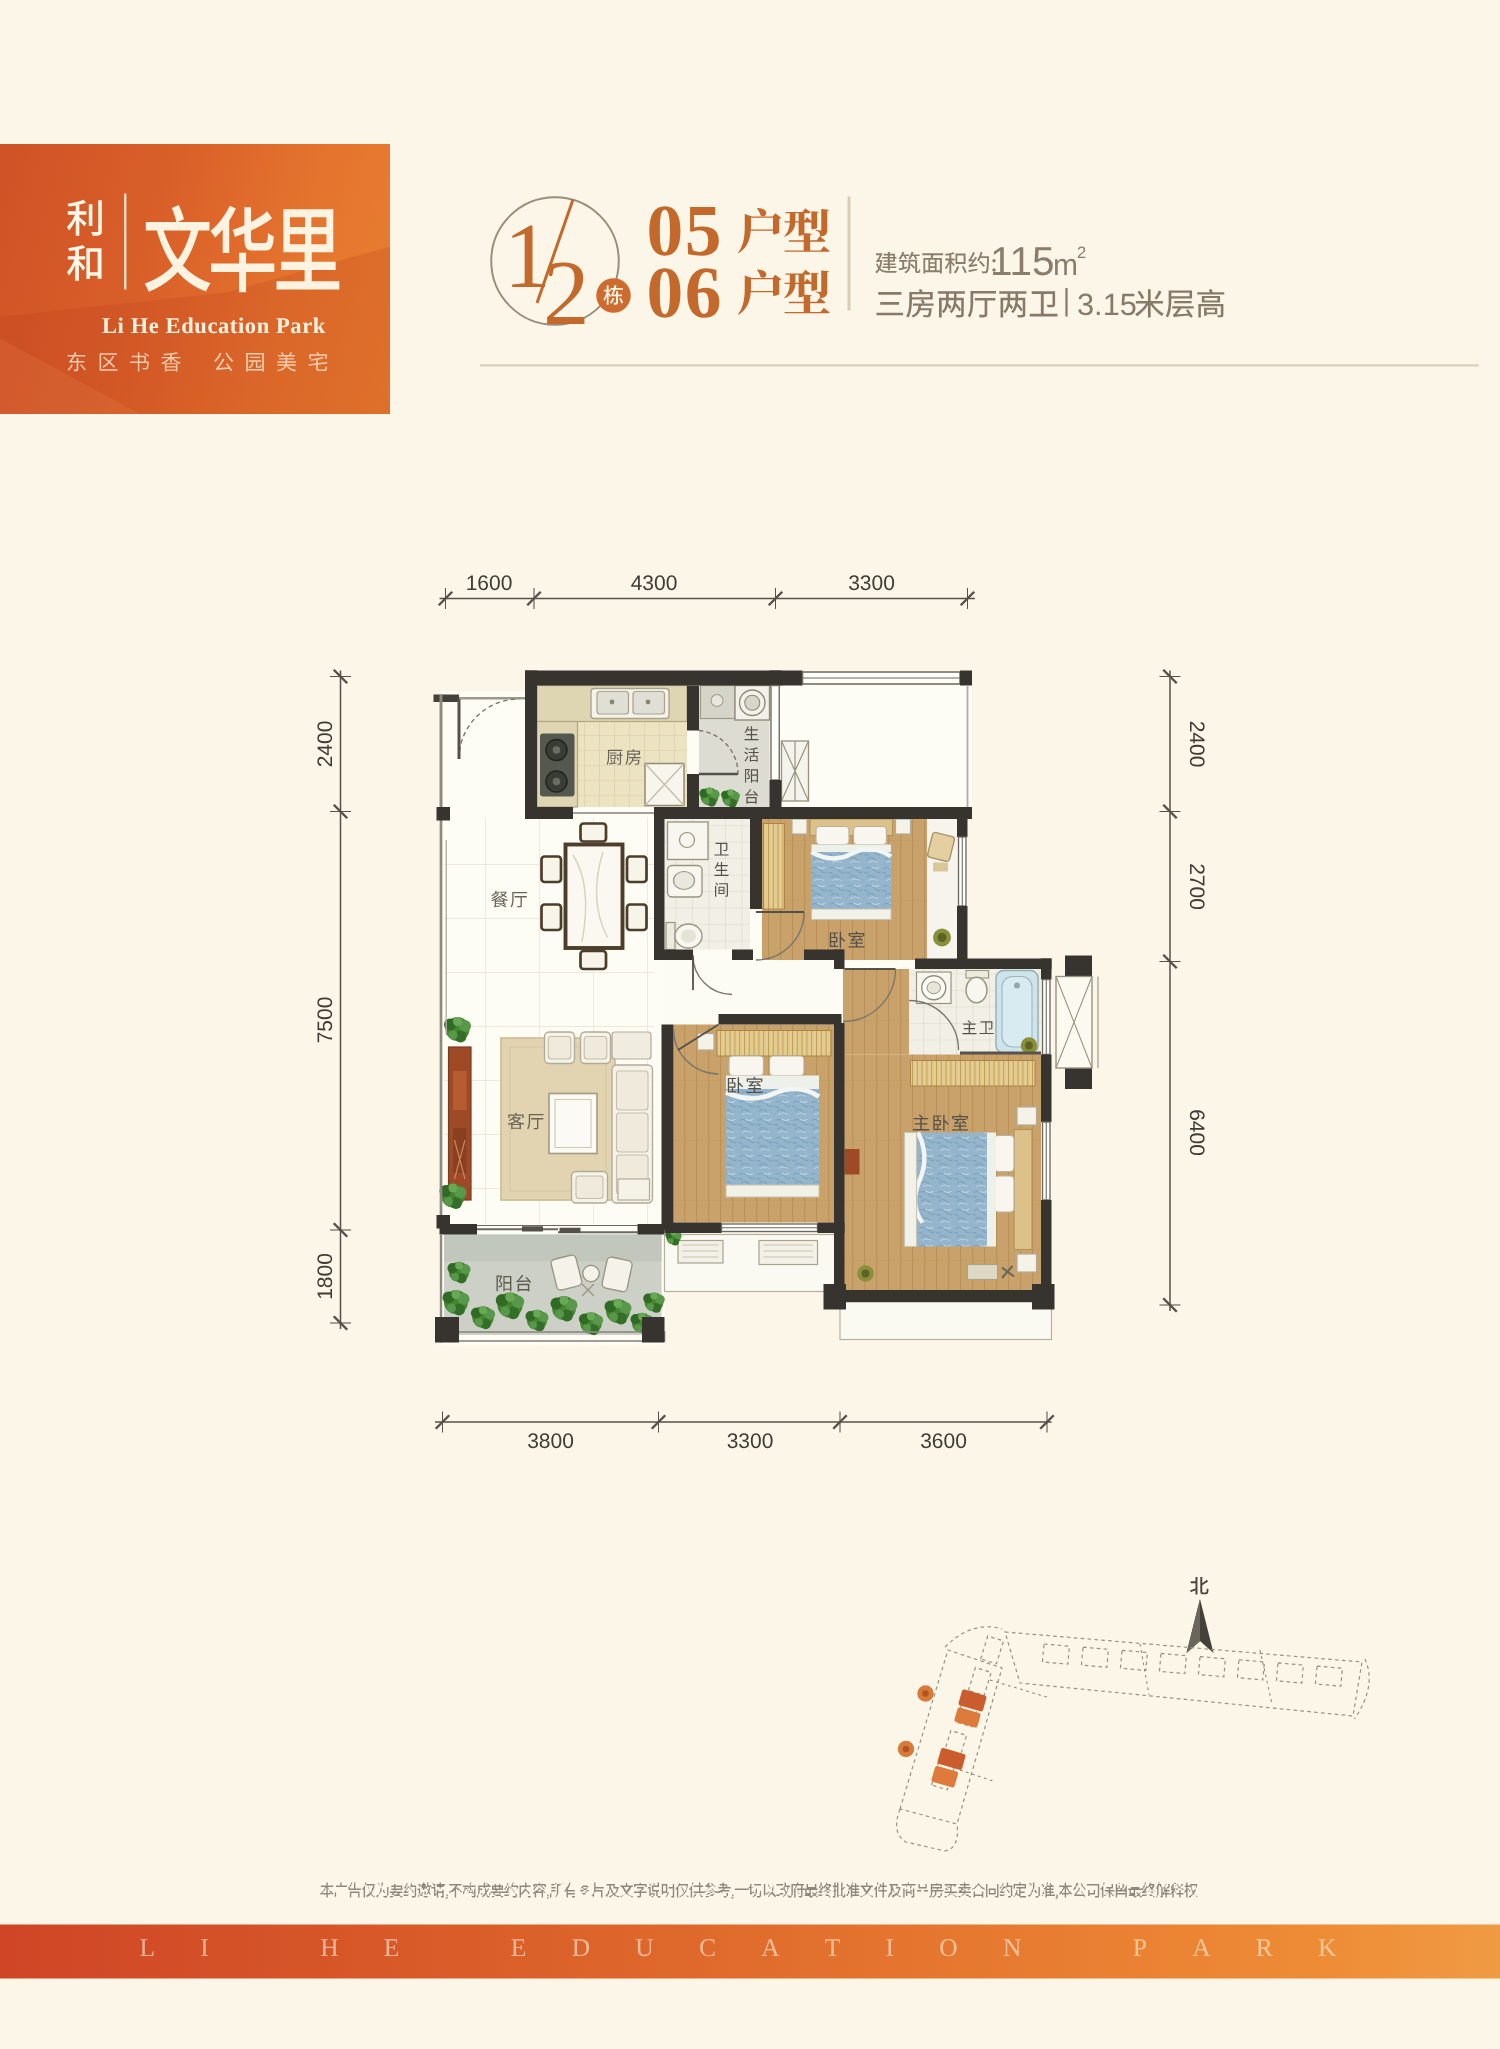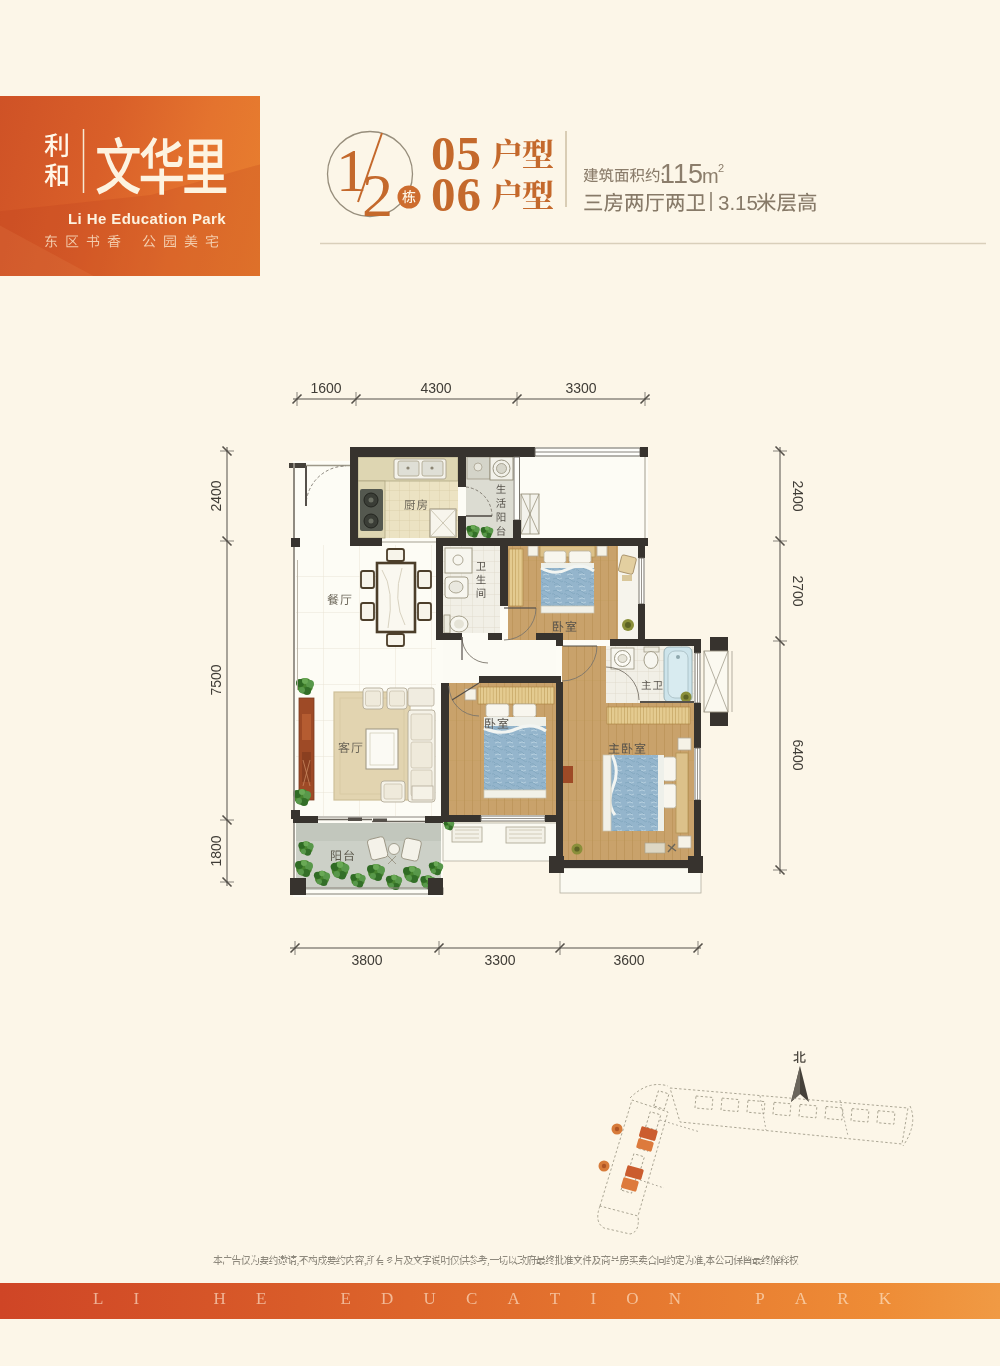--- a/index.html
+++ b/index.html
@@ -18,21 +18,21 @@
 <svg class="abs" style="left:0;top:0" width="300" height="300" viewBox="0 0 300 300">
     <path d="M45.2 140.8H57.6V143.1H45.2ZM59.2 136.2H61.6V150.6H59.2ZM50.5 135.4H52.9V157.1H50.5ZM65.5 133.5H67.9V154.1Q67.9 155.2 67.6 155.8Q67.3 156.4 66.6 156.7Q65.9 157 64.7 157.1Q63.5 157.2 61.7 157.2Q61.6 156.8 61.5 156.4Q61.3 155.9 61.2 155.5Q61 155 60.8 154.7Q62.1 154.7 63.3 154.7Q64.4 154.7 64.8 154.7Q65.1 154.7 65.3 154.6Q65.5 154.4 65.5 154.1ZM55.7 133.2 57.4 135.1Q55.9 135.7 53.9 136.2Q51.9 136.7 49.8 137.1Q47.7 137.4 45.7 137.7Q45.7 137.3 45.4 136.7Q45.2 136.2 45 135.8Q46.4 135.6 47.9 135.3Q49.4 135 50.8 134.7Q52.2 134.3 53.5 134Q54.7 133.6 55.7 133.2ZM50.4 141.9 52.1 142.6Q51.6 144.1 50.9 145.7Q50.3 147.2 49.4 148.7Q48.6 150.2 47.7 151.5Q46.9 152.8 45.9 153.7Q45.8 153.4 45.6 152.9Q45.3 152.5 45.1 152.1Q44.8 151.7 44.6 151.4Q45.5 150.5 46.3 149.4Q47.2 148.3 48 147.1Q48.7 145.8 49.4 144.5Q50 143.1 50.4 141.9ZM52.5 144.6Q52.9 144.8 53.6 145.4Q54.3 146 55.2 146.7Q56 147.3 56.6 147.9Q57.3 148.5 57.6 148.8L56.2 150.9Q55.8 150.4 55.2 149.7Q54.5 149 53.8 148.3Q53.1 147.6 52.4 146.9Q51.7 146.3 51.2 145.9Z M58.5 181.5H66.5V183.9H58.5ZM57.6 165.5H67.7V185.8H65.1V167.8H60V186H57.6ZM50.1 165.4H52.6V187.1H50.1ZM45.2 170.8H56.8V173H45.2ZM50 171.6 51.7 172.2Q51.2 173.7 50.6 175.4Q50 177 49.3 178.5Q48.5 180.1 47.7 181.4Q46.8 182.8 45.9 183.7Q45.7 183.2 45.3 182.5Q45 181.9 44.6 181.4Q45.5 180.6 46.3 179.4Q47.1 178.3 47.8 177Q48.5 175.7 49.1 174.3Q49.6 172.9 50 171.6ZM55.2 163.3 56.8 165.2Q55.3 165.7 53.5 166.2Q51.7 166.6 49.8 166.9Q47.9 167.2 46.1 167.4Q46 167 45.8 166.5Q45.6 165.9 45.4 165.5Q47.1 165.3 48.9 164.9Q50.7 164.6 52.4 164.2Q54 163.7 55.2 163.3ZM52.4 173.4Q52.6 173.6 53.1 174.1Q53.6 174.7 54.1 175.3Q54.7 175.9 55.2 176.5Q55.8 177.2 56.2 177.7Q56.6 178.2 56.8 178.4L55.4 180.5Q55 179.9 54.5 179.1Q53.9 178.3 53.3 177.4Q52.7 176.6 52.1 175.8Q51.6 175.1 51.2 174.6Z" fill="#fff7e8"></path>
     <line x1="83.5" y1="129" x2="83.5" y2="193" stroke="#f7e8d2" stroke-width="1.5"></line>
     <g transform="translate(95,0) scale(0.79,1.05) translate(-95,-9.5)">
       <path d="M136.9 153 142.7 154.6Q139 165.3 133.2 173.1Q127.4 180.9 119.3 186.2Q111.1 191.5 100.3 194.8Q100 194.2 99.4 193.2Q98.8 192.2 98.1 191.2Q97.4 190.2 96.8 189.6Q107.4 186.7 115.2 182Q123 177.2 128.4 170.1Q133.7 162.9 136.9 153ZM111.8 153.3Q115.1 162.2 120.6 169.4Q126.2 176.7 134.1 181.7Q142.1 186.8 152.4 189.3Q151.8 189.9 151 190.9Q150.3 191.8 149.7 192.8Q149 193.7 148.6 194.5Q137.9 191.6 129.8 186.1Q121.8 180.6 116.1 172.8Q110.4 164.9 106.7 154.9ZM97.8 150.4H151.5V155.8H97.8ZM119.7 141.5 125.6 139.7Q126.9 141.8 128.1 144.3Q129.4 146.9 130 148.7L123.7 150.7Q123.2 148.9 122.1 146.3Q120.9 143.6 119.7 141.5Z M200.2 143.6 204.3 148Q200.2 150.5 195 152.7Q189.8 154.9 184.2 156.7Q178.5 158.5 172.9 159.9Q172.7 158.9 172.1 157.6Q171.5 156.3 170.9 155.5Q175 154.4 179.1 153.1Q183.2 151.8 187.1 150.3Q191 148.7 194.3 147.1Q197.7 145.4 200.2 143.6ZM181 141.1H186.6V161.4Q186.6 162.9 187.2 163.4Q187.7 163.8 189.6 163.8Q190.1 163.8 191.2 163.8Q192.3 163.8 193.7 163.8Q195.1 163.8 196.3 163.8Q197.5 163.8 198.1 163.8Q199.2 163.8 199.7 163.3Q200.3 162.8 200.5 161.5Q200.8 160.1 200.9 157.5Q201.9 158.1 203.3 158.7Q204.7 159.3 205.8 159.6Q205.5 163.1 204.8 165.1Q204.1 167 202.6 167.8Q201.2 168.6 198.6 168.6Q198.2 168.6 197.2 168.6Q196.2 168.6 195 168.6Q193.7 168.6 192.5 168.6Q191.3 168.6 190.3 168.6Q189.3 168.6 189 168.6Q185.8 168.6 184.1 168Q182.4 167.4 181.7 165.8Q181 164.2 181 161.4ZM168.6 140.1 173.8 141.9Q171.7 145.5 168.8 148.9Q165.9 152.3 162.7 155.2Q159.5 158.1 156.3 160.3Q155.9 159.8 155.2 159Q154.5 158.2 153.7 157.4Q152.9 156.6 152.3 156.1Q155.5 154.2 158.5 151.7Q161.5 149.2 164.1 146.2Q166.7 143.2 168.6 140.1ZM162.7 149.9 166.5 146.1 168.2 146.5V170.1H162.7ZM176.5 170H182.4V195H176.5ZM152.9 176.8H206.2V182.2H152.9Z M219.5 158.3V164.6H250.2V158.3ZM219.5 147.4V153.6H250.2V147.4ZM213.9 142.4H256V169.6H213.9ZM208.1 188.1H261.1V193.3H208.1ZM212.1 175.7H258V180.9H212.1ZM232.2 145.5H237.5V168.6H237.8V191.2H231.8V168.6H232.2Z" fill="#fdf3e0"></path>
     </g>
     <path d="M46.5 241.9V241.1L47.2 240.7H56.2L56.2 241.7H48Q47.6 241.7 47.3 241.8Q47 241.8 46.8 241.8Q46.6 241.9 46.5 241.9ZM51.1 238.7H52.2V246.2Q52.2 246.6 52 246.9Q51.9 247.2 51.6 247.3Q51.3 247.4 50.7 247.5Q50.2 247.5 49.4 247.5Q49.4 247.3 49.3 247.1Q49.3 246.9 49.2 246.8Q49.1 246.6 49 246.4Q49.6 246.4 50.1 246.4Q50.6 246.4 50.8 246.4Q51 246.4 51 246.4Q51.1 246.3 51.1 246.2ZM47.6 242.8 48.6 243.1Q48.3 243.9 47.9 244.6Q47.4 245.3 46.9 245.9Q46.4 246.6 45.9 247Q45.8 246.9 45.6 246.8Q45.5 246.7 45.3 246.6Q45.1 246.4 45 246.4Q45.8 245.7 46.5 244.8Q47.2 243.8 47.6 242.8ZM53.3 243.3 54.2 242.8Q54.7 243.4 55.3 244Q55.9 244.6 56.4 245.2Q56.9 245.9 57.2 246.3L56.2 246.9Q55.9 246.4 55.5 245.7Q55 245.1 54.4 244.5Q53.9 243.8 53.3 243.3ZM45.1 236.6H56.8V237.6H45.1ZM46.5 241.9Q46.5 241.8 46.4 241.6Q46.3 241.4 46.2 241.2Q46.2 241 46.1 240.9Q46.3 240.8 46.6 240.5Q46.8 240.2 47.2 239.8Q47.3 239.5 47.6 239Q48 238.5 48.4 237.8Q48.8 237.1 49.2 236.3Q49.6 235.5 49.9 234.7L51 235.1Q50.5 236.2 49.9 237.4Q49.3 238.5 48.6 239.5Q48 240.5 47.3 241.3V241.3Q47.3 241.3 47.2 241.4Q47.1 241.4 46.9 241.5Q46.7 241.6 46.6 241.7Q46.5 241.8 46.5 241.9Z M75.2 237.2 76.2 237.6Q75.3 239.1 74.2 240.5Q73 241.9 71.7 243.1Q70.4 244.3 69 245.2Q68.9 245.1 68.8 245Q68.6 244.8 68.5 244.7Q68.3 244.5 68.2 244.4Q69.6 243.6 70.9 242.5Q72.2 241.3 73.3 240Q74.4 238.6 75.2 237.2ZM68.6 238.3 69.4 237.7Q70.3 238.5 71.3 239.3Q72.4 240.2 73.4 241.1Q74.4 242 75.2 242.9Q76.1 243.7 76.7 244.4L75.8 245.2Q75.3 244.5 74.4 243.6Q73.6 242.8 72.6 241.8Q71.6 240.9 70.6 240Q69.6 239.1 68.6 238.3ZM78 235.5V236.5H67.4V246.2H78.3V247.2H66.4V235.5Z M98.2 241H99.2Q99.2 241 99.2 241.1Q99.2 241.2 99.2 241.3Q99.2 241.4 99.2 241.4Q99.1 242.8 99 243.7Q98.9 244.6 98.7 245.1Q98.6 245.6 98.4 245.8Q98.1 246 97.9 246.1Q97.6 246.2 97.3 246.2Q96.9 246.3 96.3 246.2Q95.8 246.2 95.1 246.2Q95.1 246 95 245.7Q94.9 245.4 94.8 245.2Q95.4 245.3 96 245.3Q96.6 245.3 96.9 245.3Q97.1 245.3 97.2 245.3Q97.4 245.2 97.5 245.1Q97.6 245 97.8 244.6Q97.9 244.1 98 243.3Q98.1 242.4 98.2 241.1ZM91.9 234.8H92.9V247.6H91.9ZM96 235.9 96.7 235.2Q97.1 235.4 97.6 235.8Q98.1 236.1 98.6 236.5Q99 236.8 99.3 237.1L98.7 237.9Q98.4 237.6 97.9 237.2Q97.5 236.9 97 236.5Q96.5 236.2 96 235.9ZM86.8 241H98.6V242H86.8ZM87.8 237.2H97.2V241.6H96.2V238.2H87.8Z M109.9 242.1H118.3V247.6H117.3V242.9H110.9V247.6H109.9ZM110.5 244.2H117.6V245H110.5ZM110.5 246.3H117.7V247.1H110.5ZM107.8 238H120.2V238.9H107.8ZM113.4 236H114.5V241.7H113.4ZM112.9 238.2 113.8 238.5Q113.3 239.2 112.7 239.9Q112 240.5 111.3 241.1Q110.5 241.6 109.8 242.1Q109 242.5 108.2 242.9Q108.2 242.7 108 242.6Q107.9 242.4 107.8 242.3Q107.6 242.1 107.5 242Q108.3 241.7 109 241.3Q109.8 240.9 110.5 240.4Q111.3 239.9 111.9 239.3Q112.5 238.8 112.9 238.2ZM115 238.2Q115.5 238.8 116.1 239.3Q116.7 239.8 117.5 240.3Q118.2 240.8 119 241.2Q119.8 241.6 120.5 241.8Q120.4 241.9 120.3 242.1Q120.1 242.3 120 242.4Q119.9 242.6 119.8 242.7Q119.1 242.4 118.3 242Q117.5 241.5 116.8 241Q116 240.4 115.4 239.8Q114.7 239.2 114.2 238.6ZM117.9 234.8 118.7 235.7Q117.8 235.9 116.6 236.1Q115.5 236.3 114.2 236.4Q113 236.6 111.7 236.6Q110.4 236.7 109.2 236.8Q109.2 236.6 109.1 236.3Q109 236.1 108.9 235.9Q110.1 235.8 111.4 235.7Q112.6 235.6 113.8 235.5Q115 235.4 116.1 235.2Q117.1 235 117.9 234.8Z M150.6 242.7 151.5 242.2Q152.2 243 152.8 243.8Q153.4 244.7 154 245.5Q154.6 246.3 154.9 247L153.9 247.5Q153.5 246.9 153 246Q152.4 245.2 151.8 244.3Q151.2 243.4 150.6 242.7ZM146.5 235.1 147.7 235.5Q147.2 236.6 146.6 237.7Q145.9 238.7 145.2 239.7Q144.5 240.6 143.7 241.3Q143.6 241.2 143.4 241Q143.2 240.9 143 240.7Q142.9 240.6 142.7 240.5Q143.5 239.9 144.2 239Q144.9 238.2 145.5 237.2Q146.1 236.2 146.5 235.1ZM151.3 235Q151.7 235.8 152.1 236.5Q152.6 237.3 153.2 238Q153.8 238.7 154.4 239.3Q155 239.9 155.5 240.4Q155.4 240.5 155.2 240.6Q155 240.8 154.9 241Q154.7 241.1 154.6 241.3Q154.1 240.8 153.5 240.1Q152.9 239.4 152.3 238.6Q151.7 237.9 151.2 237.1Q150.7 236.2 150.3 235.5ZM144.3 246.7Q144.2 246.6 144.2 246.4Q144.1 246.2 144 246Q143.9 245.7 143.9 245.6Q144.1 245.5 144.4 245.2Q144.7 244.9 145.1 244.4Q145.3 244.2 145.7 243.6Q146.1 243.1 146.6 242.3Q147.1 241.6 147.6 240.7Q148.1 239.9 148.5 239L149.7 239.5Q149 240.7 148.2 241.9Q147.5 243.1 146.7 244.2Q145.9 245.2 145.1 246.1V246.1Q145.1 246.1 145 246.2Q144.8 246.2 144.7 246.3Q144.5 246.4 144.4 246.5Q144.3 246.6 144.3 246.7ZM144.3 246.7 144.2 245.8 145 245.4 152.8 244.9Q152.9 245.2 152.9 245.5Q153 245.8 153.1 245.9Q151.2 246.1 149.8 246.2Q148.5 246.3 147.6 246.3Q146.6 246.4 146 246.4Q145.5 246.5 145.1 246.5Q144.8 246.6 144.6 246.6Q144.4 246.7 144.3 246.7Z M168.1 240.5H169Q169 241.5 168.8 242.3Q168.7 243.1 168.4 243.7Q168.1 244.4 167.5 244.8Q167 245.3 166.1 245.6Q166 245.4 165.9 245.2Q165.7 245 165.5 244.8Q166.6 244.5 167.1 243.9Q167.6 243.3 167.8 242.5Q168 241.6 168.1 240.5ZM170.6 240.5H171.5V243.9Q171.5 244.2 171.6 244.2Q171.7 244.3 171.9 244.3Q172 244.3 172.1 244.3Q172.3 244.3 172.5 244.3Q172.7 244.3 172.8 244.3Q173 244.3 173.1 244.3Q173.2 244.3 173.3 244.2Q173.4 244.1 173.4 243.8Q173.5 243.5 173.5 242.9Q173.6 243 173.9 243.1Q174.1 243.2 174.3 243.3Q174.3 244 174.2 244.4Q174 244.9 173.8 245Q173.6 245.2 173.2 245.2Q173.1 245.2 172.9 245.2Q172.7 245.2 172.5 245.2Q172.3 245.2 172.1 245.2Q171.9 245.2 171.8 245.2Q171.3 245.2 171.1 245.1Q170.8 245 170.7 244.7Q170.6 244.4 170.6 243.9ZM165.8 240.2H174.2V241.1H165.8ZM166.7 237.8H173.4V238.7H166.7ZM164.1 235.4H175.9V247.6H174.8V236.4H165.2V247.6H164.1ZM164.8 246H175.2V247H164.8Z M185.4 236.7H196.6V237.6H185.4ZM186.1 238.8H196V239.7H186.1ZM185.1 242.9H197.1V243.9H185.1ZM184.8 240.9H197.3V241.8H184.8ZM190.4 237.2H191.5V241.6H190.4ZM187.2 235.1 188.1 234.7Q188.5 235.1 188.8 235.6Q189.2 236.1 189.3 236.5L188.3 236.9Q188.2 236.5 187.9 236Q187.5 235.5 187.2 235.1ZM193.7 234.7 194.8 235Q194.5 235.6 194.1 236.2Q193.7 236.8 193.3 237.2L192.4 236.8Q192.6 236.6 192.9 236.2Q193.1 235.8 193.4 235.4Q193.6 235 193.7 234.7ZM190.4 241.5H191.5Q191.4 242.5 191.1 243.3Q190.9 244.2 190.5 244.8Q190.1 245.5 189.4 246Q188.7 246.6 187.7 246.9Q186.6 247.3 185.1 247.6Q185.1 247.4 185 247.3Q184.9 247.1 184.8 246.9Q184.7 246.8 184.6 246.6Q186 246.4 187 246.1Q187.9 245.8 188.6 245.4Q189.2 244.9 189.6 244.3Q189.9 243.8 190.1 243.1Q190.3 242.4 190.4 241.5ZM191.7 243.2Q192.3 244.7 193.8 245.5Q195.3 246.3 197.4 246.6Q197.3 246.7 197.2 246.9Q197.1 247.1 197 247.2Q196.9 247.4 196.8 247.6Q195.3 247.3 194.1 246.8Q192.9 246.3 192 245.4Q191.2 244.6 190.7 243.4Z M214.9 237.9 215.8 238.7Q214.9 239 213.9 239.3Q212.9 239.6 211.8 239.8Q210.7 240 209.5 240.2Q208.4 240.4 207.3 240.5Q207.3 240.3 207.2 240.1Q207.1 239.8 207 239.6Q208 239.5 209.2 239.3Q210.3 239.1 211.3 238.9Q212.4 238.7 213.3 238.4Q214.2 238.2 214.9 237.9ZM205.7 242.8 218.1 241.4 218.2 242.4 205.9 243.8ZM210.8 239.7H211.9V245.7Q211.9 246 212 246.1Q212.1 246.3 212.3 246.3Q212.5 246.4 213 246.4Q213.1 246.4 213.4 246.4Q213.7 246.4 214.1 246.4Q214.4 246.4 214.8 246.4Q215.2 246.4 215.5 246.4Q215.8 246.4 216 246.4Q216.4 246.4 216.6 246.2Q216.8 246.1 216.9 245.6Q217 245.1 217 244.3Q217.2 244.4 217.4 244.4Q217.5 244.5 217.7 244.6Q217.9 244.7 218.1 244.7Q218 245.8 217.8 246.3Q217.6 246.9 217.2 247.2Q216.8 247.4 216.1 247.4Q215.9 247.4 215.6 247.4Q215.3 247.4 214.9 247.4Q214.5 247.4 214.1 247.4Q213.6 247.4 213.3 247.4Q213 247.4 212.9 247.4Q212.1 247.4 211.6 247.3Q211.2 247.1 211 246.7Q210.8 246.4 210.8 245.7ZM206.1 236.2H217.9V239.1H216.8V237.2H207.2V239.1H206.1ZM211 234.9 212 234.6Q212.3 235 212.5 235.5Q212.8 236.1 212.9 236.4L211.8 236.8Q211.7 236.4 211.5 235.9Q211.2 235.3 211 234.9Z" fill="#f6d9bc" opacity="0.9"></path>
   </svg>
 
 <div class="abs" style="left:68px;top:210px;width:220px;color:#fdf2df;
-font-family:Liberation Sans, sans-serif;font-weight:bold;font-size:15px;letter-spacing:0.4px;">Li He Education Park</div>
+font-family:Liberation Serif, serif;font-weight:bold;font-size:15px;letter-spacing:0.4px;">Li He Education Park</div>
 
 <svg class="abs" style="left:0;top:0" width="1000" height="300" viewBox="0 0 1000 300">
     <g>
       <circle cx="370" cy="174" r="42.5" fill="none" stroke="#978e7c" stroke-width="1.3"></circle>
       <text x="336" y="191" font-family="Liberation Serif,serif" font-size="62" fill="#c4692c">1</text>
       <line x1="382" y1="133" x2="358" y2="202" stroke="#c4692c" stroke-width="2"></line>
       <text x="362" y="216" font-family="Liberation Serif,serif" font-size="62" fill="#c4692c">2</text>
       <circle cx="409" cy="197" r="11.5" fill="#cd6c2e"></circle>
       <path d="M402.6 193.1H407V194.3H402.6ZM404.5 190.2H405.7V203.2H404.5ZM404.5 193.9 405.3 194.2Q405.1 195.1 404.9 196Q404.6 196.9 404.3 197.8Q404 198.7 403.7 199.4Q403.3 200.2 403 200.7Q402.9 200.5 402.8 200.3Q402.7 200.1 402.6 199.8Q402.4 199.6 402.3 199.4Q402.7 199 403 198.3Q403.3 197.7 403.6 196.9Q403.9 196.2 404.2 195.4Q404.4 194.6 404.5 193.9ZM405.7 194.8Q405.8 194.9 406 195.3Q406.3 195.6 406.5 196Q406.8 196.4 407 196.8Q407.2 197.1 407.3 197.3L406.5 198.2Q406.4 197.9 406.2 197.5Q406.1 197.1 405.8 196.7Q405.6 196.2 405.4 195.9Q405.2 195.5 405.1 195.3ZM412.8 199 413.9 198.6Q414.2 199.1 414.5 199.7Q414.8 200.3 415.1 200.9Q415.3 201.5 415.5 201.9L414.3 202.4Q414.1 202 413.9 201.4Q413.6 200.8 413.3 200.2Q413 199.5 412.8 199ZM410.7 194.2H412V201.7Q412 202.2 411.9 202.4Q411.8 202.7 411.4 202.9Q411.1 203 410.6 203.1Q410.1 203.1 409.4 203.1Q409.4 202.8 409.3 202.5Q409.1 202.1 409 201.9Q409.5 201.9 409.9 201.9Q410.3 201.9 410.5 201.9Q410.6 201.9 410.7 201.8Q410.7 201.8 410.7 201.6ZM408.3 198.6 409.6 198.9Q409.3 199.8 408.7 200.8Q408.2 201.8 407.5 202.5Q407.4 202.3 407.1 202.1Q406.8 201.8 406.6 201.7Q406.9 201.3 407.3 200.7Q407.6 200.2 407.9 199.6Q408.2 199.1 408.3 198.6ZM407.8 197.7V196.6L408.5 196.3H414.7L414.7 197.5H409.1Q408.6 197.5 408.3 197.5Q407.9 197.6 407.8 197.7ZM407 192H415.2V193.2H407ZM407.8 197.7Q407.8 197.5 407.7 197.3Q407.6 197.1 407.5 196.8Q407.5 196.6 407.4 196.4Q407.6 196.3 407.8 196Q407.9 195.7 408.1 195.2Q408.2 195 408.4 194.5Q408.6 194 408.8 193.3Q409 192.5 409.2 191.7Q409.4 190.9 409.5 190.1L411 190.3Q410.7 191.5 410.4 192.7Q410 193.9 409.6 194.9Q409.2 196 408.7 196.9V196.9Q408.7 196.9 408.6 197Q408.5 197.1 408.3 197.2Q408.1 197.3 408 197.4Q407.8 197.6 407.8 197.7Z" fill="#fdf4e4"></path>
     </g>

